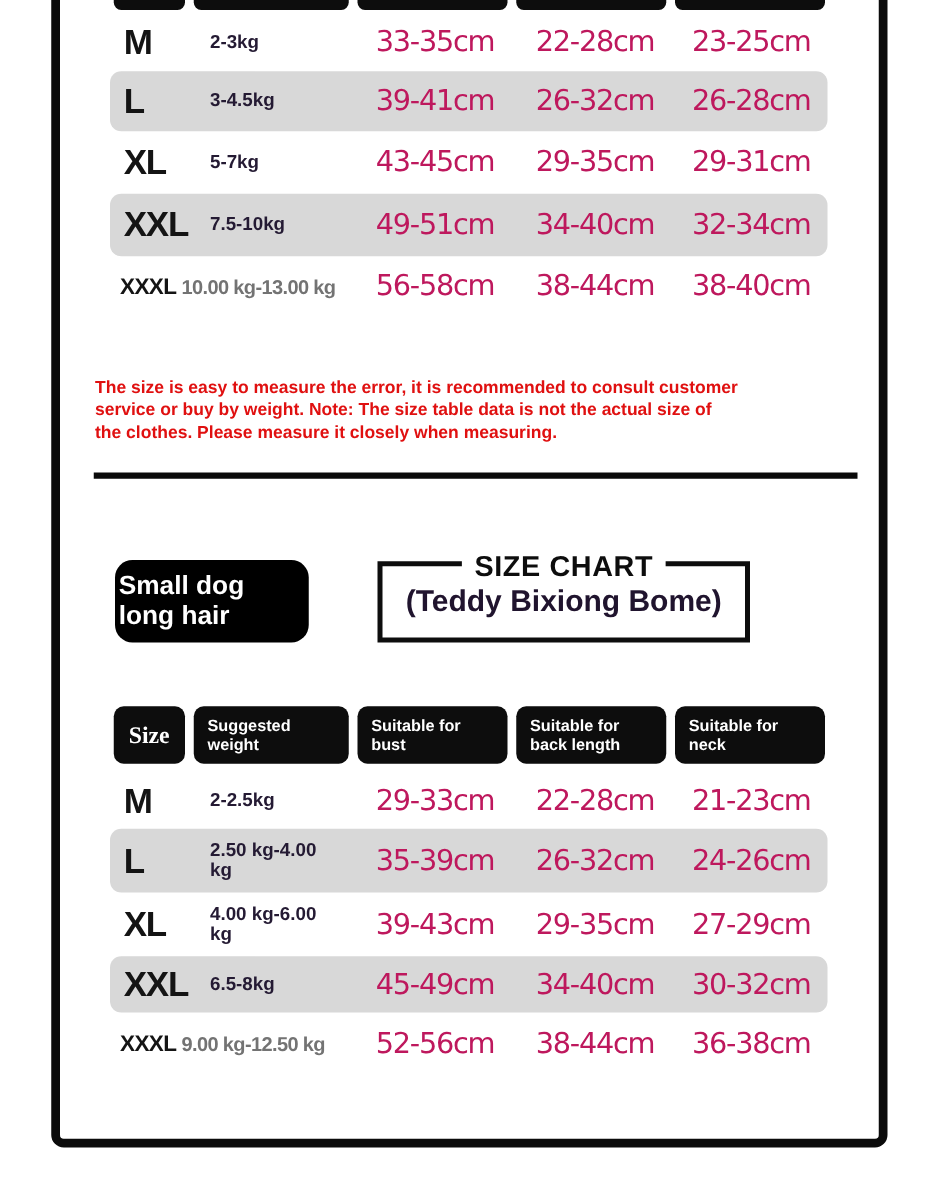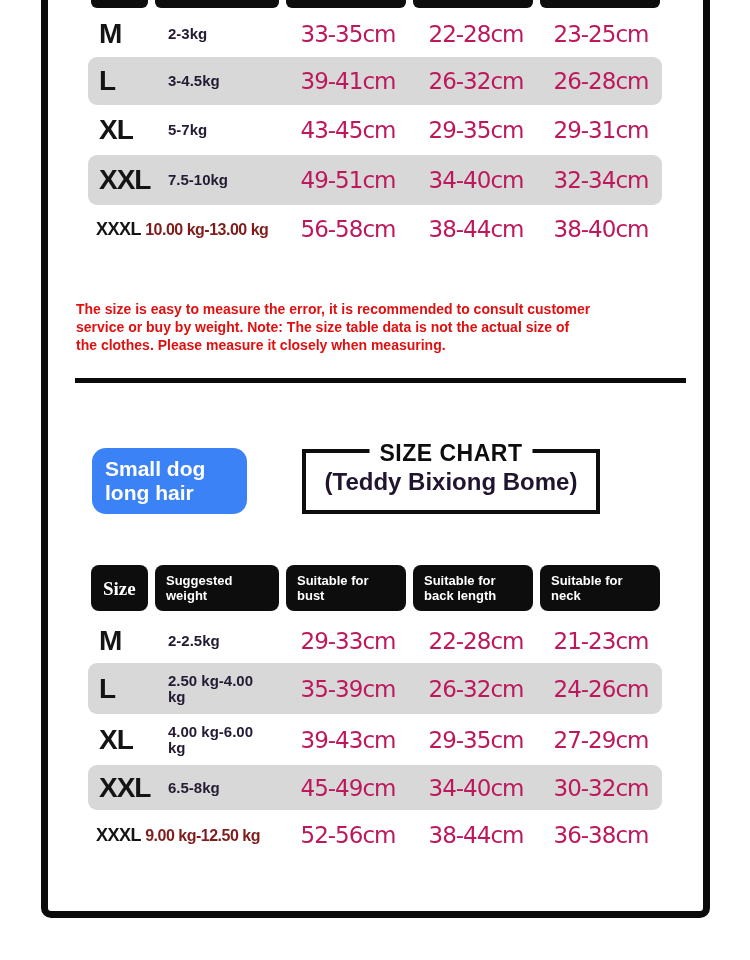--- a/index.html
+++ b/index.html
@@ -49,33 +49,33 @@
   .cell-weight .wtext{display:inline-block;max-width:102px;}
   .cell-cm{font-family:"DejaVu Sans",sans-serif;font-size:23px;letter-spacing:-1px;
            color:#be185d;text-align:center;flex:none;}
   .cc2{width:128px;}
   .cc3{width:128px;}
   .cc4{width:122px;}
 
   .cell-combo{width:196px;flex:none;padding-left:8px;box-sizing:border-box;
               font-weight:bold;white-space:nowrap;}
   .combo-size{font-size:18px;letter-spacing:-0.5px;color:#141414;}
-  .combo-weight{font-size:16px;letter-spacing:-0.5px;color:#7f1d1d;}
+  .combo-weight{font-size:16px;letter-spacing:-0.5px;color:#737373;}
 
   
   .note{position:absolute;left:76px;top:300px;width:578px;color:#e01010;
         font-weight:bold;font-size:14px;line-height:18px;white-space:pre-line;}
 
   
   .divider{position:absolute;left:75px;top:378px;width:611px;height:5px;background:#0a0a0a;}
 
   
-  .badge{position:absolute;left:92px;top:448px;width:155px;height:66px;background:#3b82f6;
+  .badge{position:absolute;left:92px;top:448px;width:155px;height:66px;background:#000000;
          border-radius:14px;color:#ffffff;font-weight:bold;font-size:21px;line-height:24px;
-         display:flex;align-items:center;padding-left:13px;box-sizing:border-box;
+         display:flex;align-items:center;padding-left:3px;box-sizing:border-box;
          white-space:pre-line;}
 
   
   .chartbox{position:absolute;left:260px;top:449px;width:298px;height:65px;
             border:4px solid #0d0d0d;box-sizing:border-box;display:flex;
             align-items:center;justify-content:center;margin-left:42px;}
   .chartbox .title{position:absolute;top:0;left:50%;transform:translate(-50%,-50%);
                    background:#ffffff;padding:0 10px;font-weight:bold;font-size:23px;
                    letter-spacing:0.5px;color:#0d0d0d;white-space:nowrap;}
   .chartbox .subtitle{font-weight:bold;font-size:24px;color:#20142e;white-space:nowrap;}

